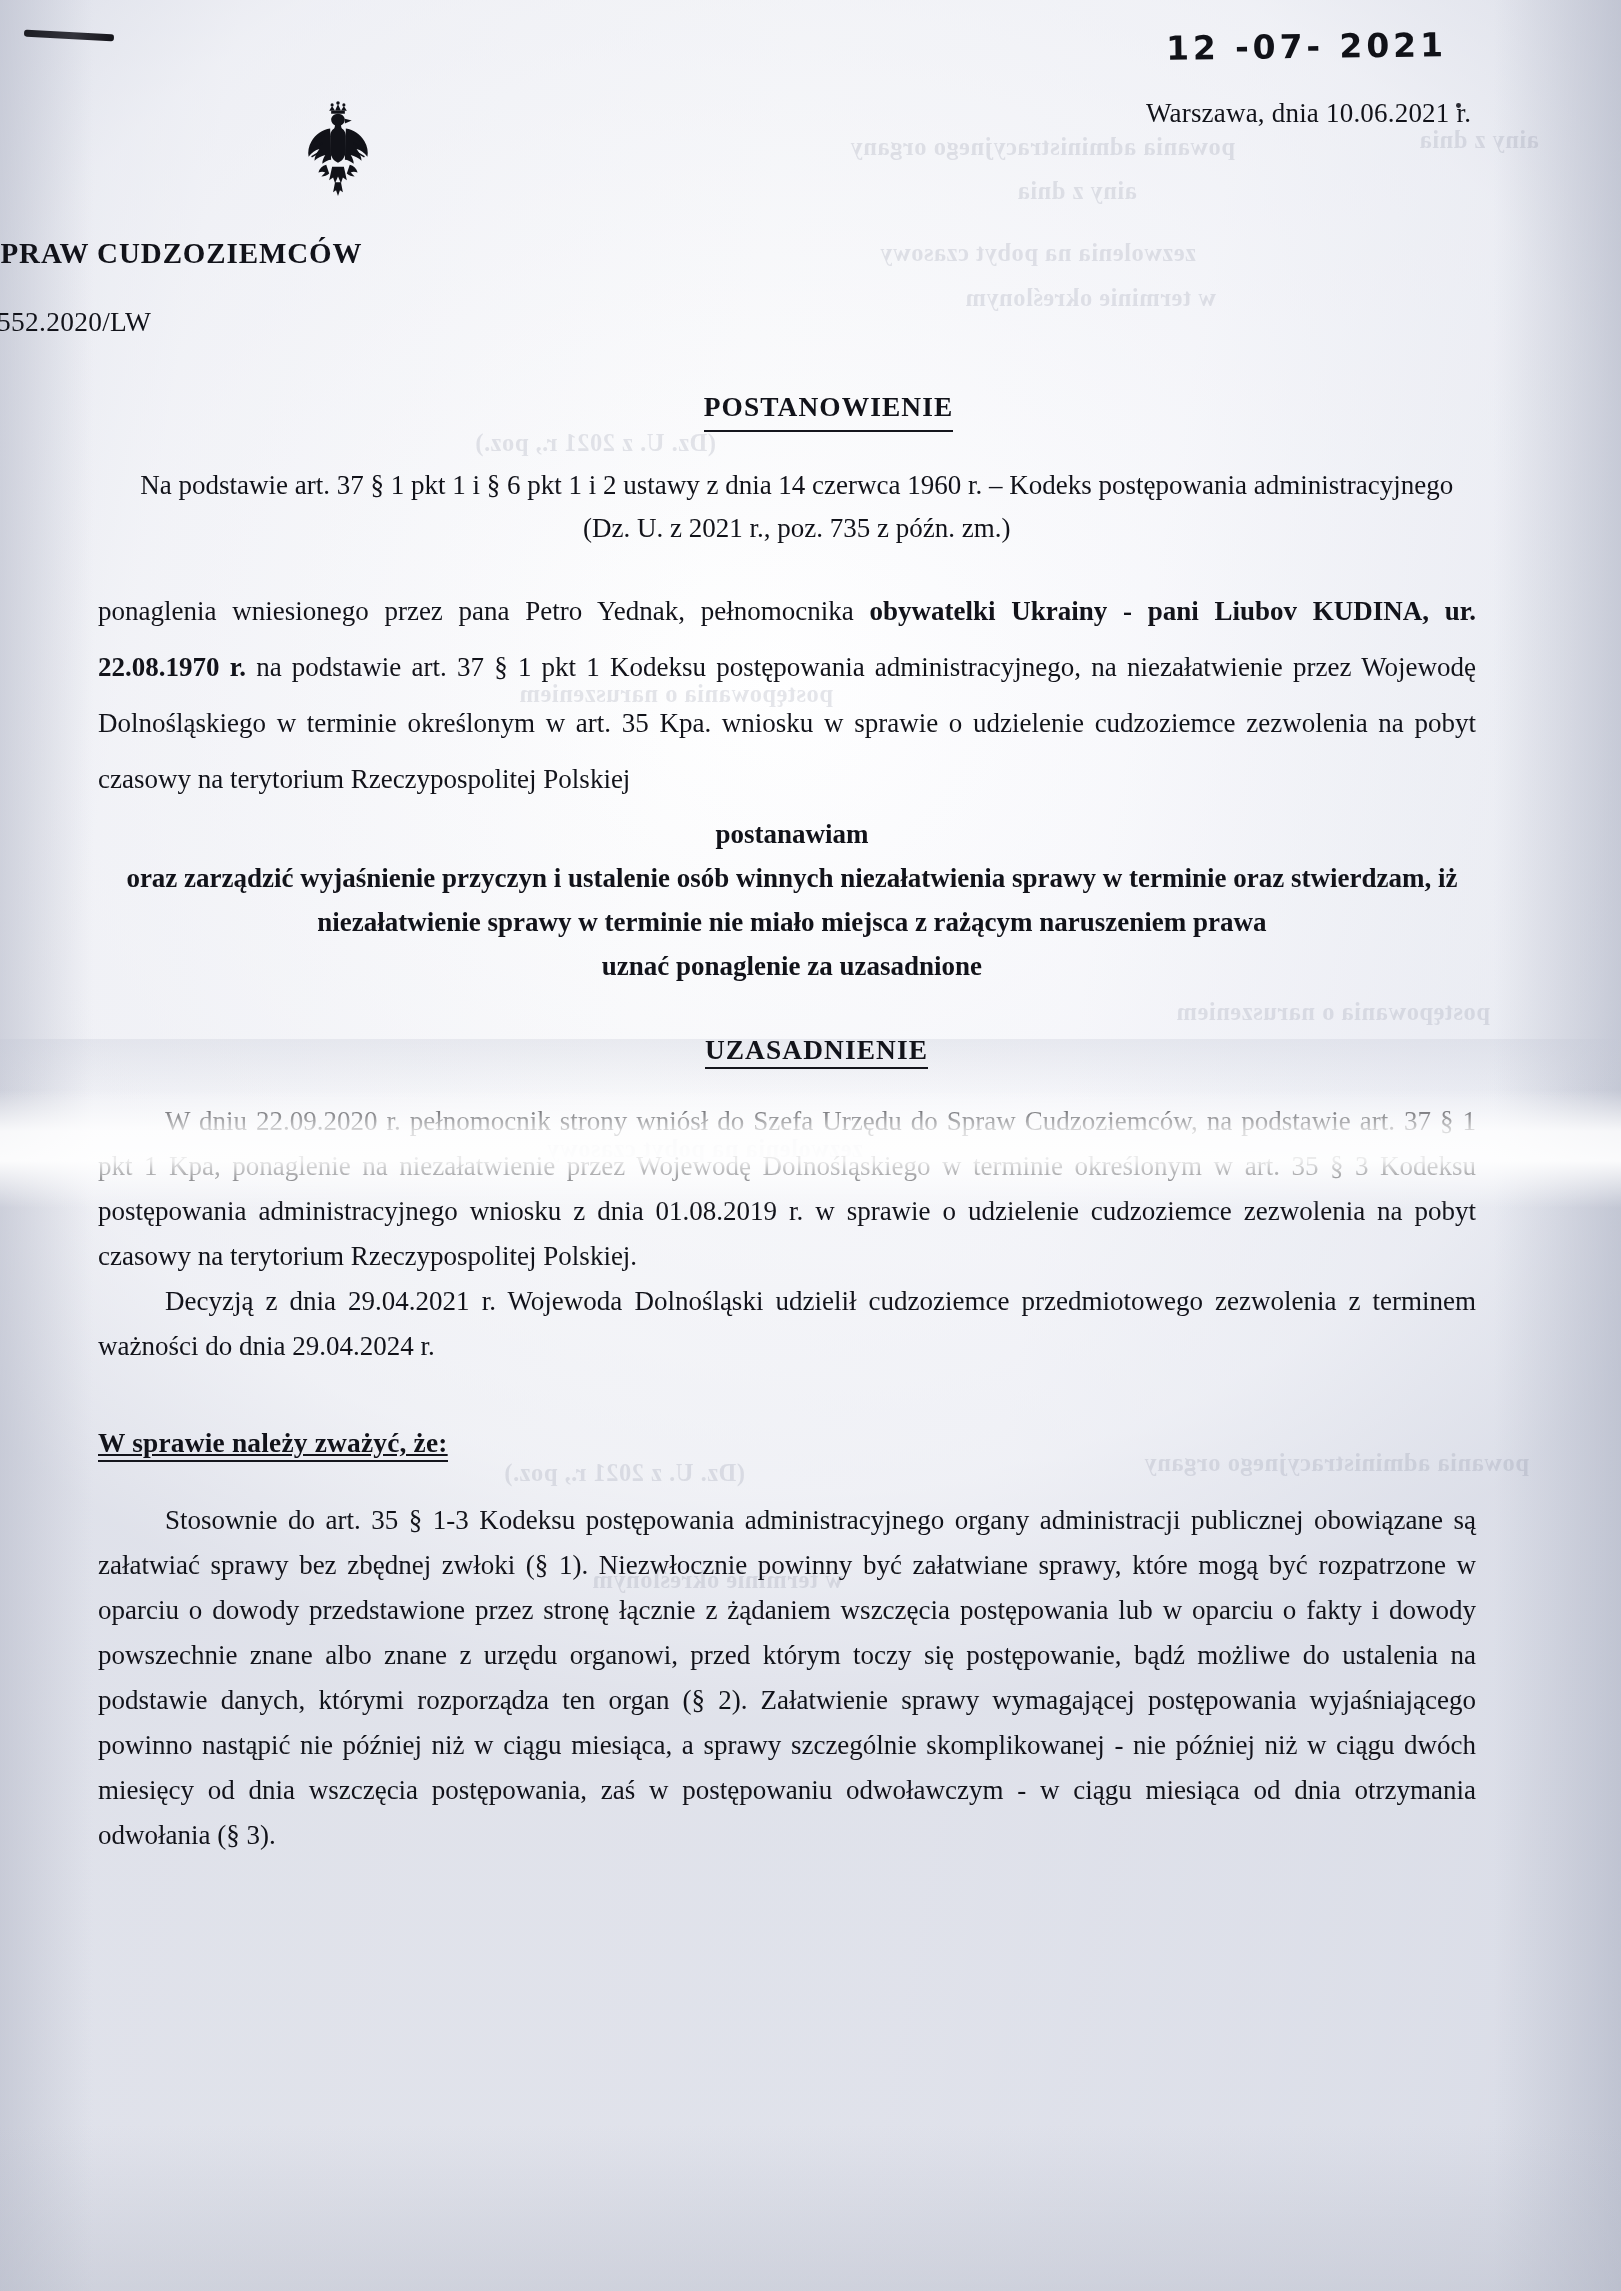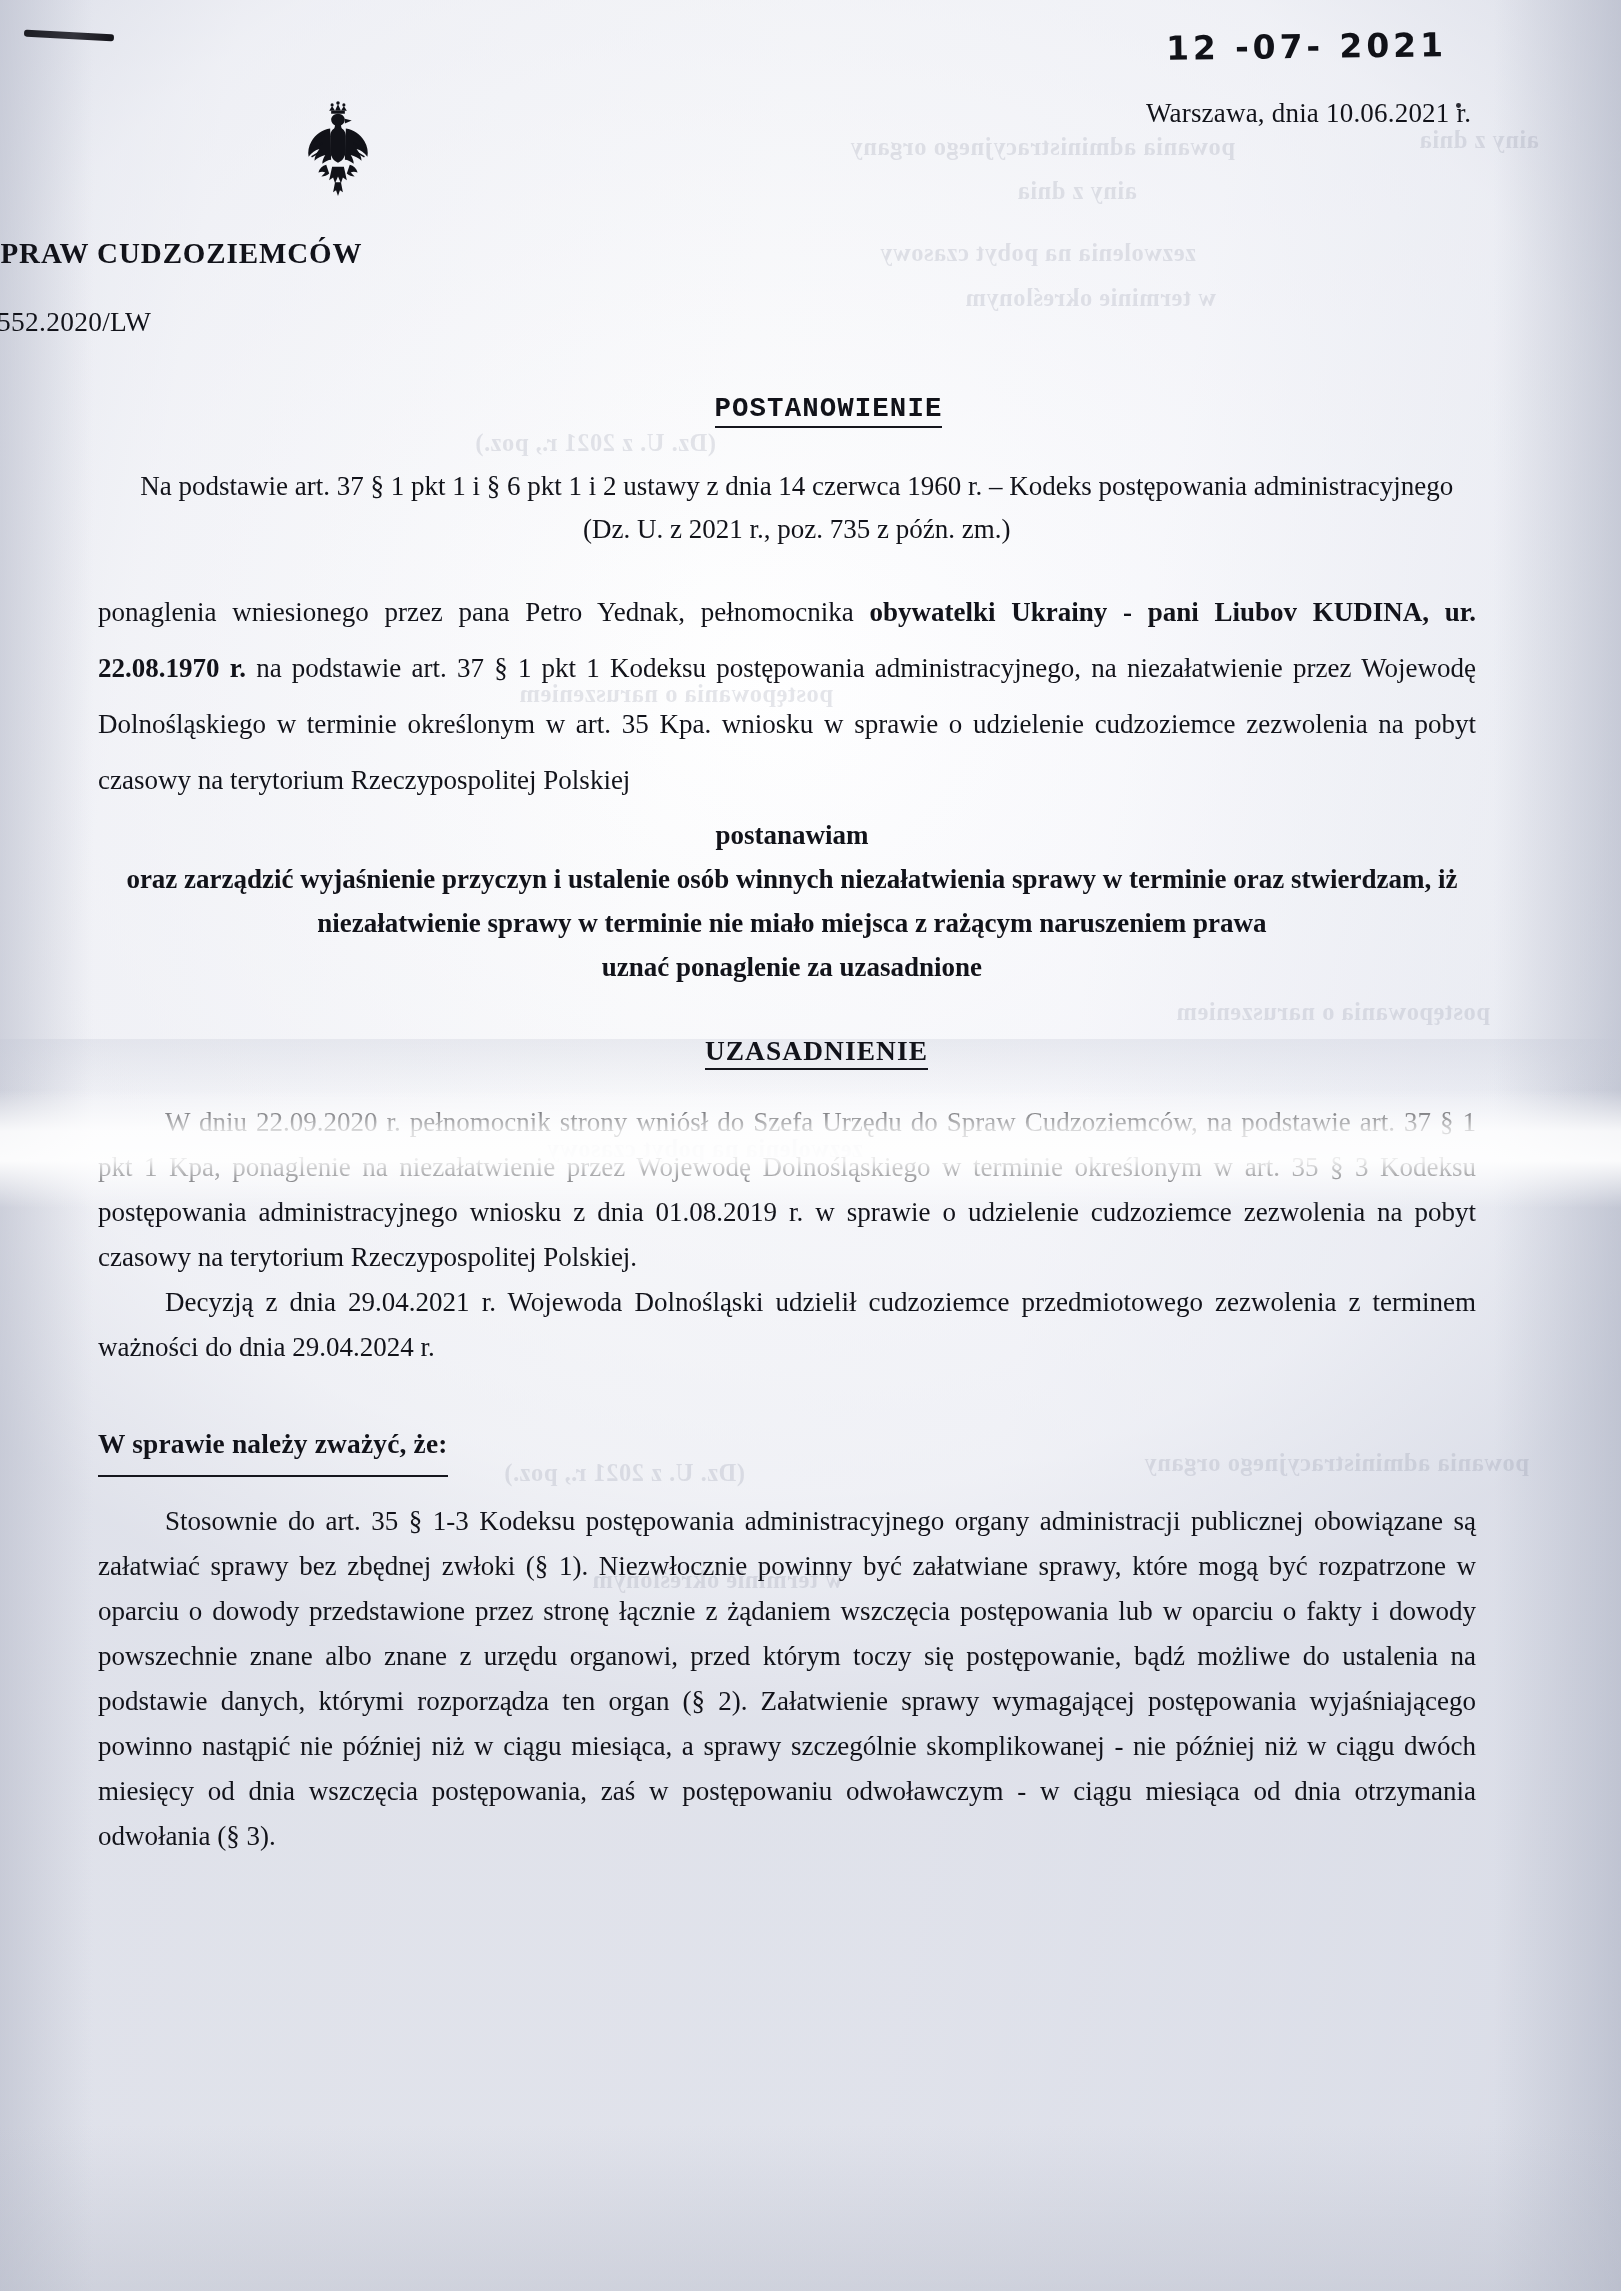--- a/index.html
+++ b/index.html
@@ -176,22 +176,21 @@
   .doc-title {
     text-align: center;
     font-weight: 700;
     font-size: 27.4px;
     letter-spacing: 1.1px;
     margin-top: 54px;
     margin-left: 83px;
   }
   .doc-title span {
     border-bottom: 2.5px solid #15161d;
-    padding-bottom: 2px;
-    font-family: Liberation Mono, monospace;
+    padding-bottom: 8px;
   }
 
   .legal-basis {
     text-align: center;
     font-size: 27px;
     line-height: 43px;
     margin-top: 41px;
     margin-left: 39px;
     margin-right: 19.6px;
   }
@@ -246,21 +245,22 @@
   .body-para.tight { margin-top: 0; }
 
   .consider-head {
     font-weight: 700;
     font-size: 27.4px;
     margin-top: 59px;
     letter-spacing: 0.2px;
   }
   .consider-head span {
     border-bottom: 2.5px solid #15161d;
-    padding-bottom: 16px;
+    padding-bottom: 2px;
+    text-decoration: underline;
   }
 
   .final-para {
     font-size: 27px;
     line-height: 45px;
     text-align: justify;
     margin-top: 39px;
     text-indent: 67px;
   }
 </style>

